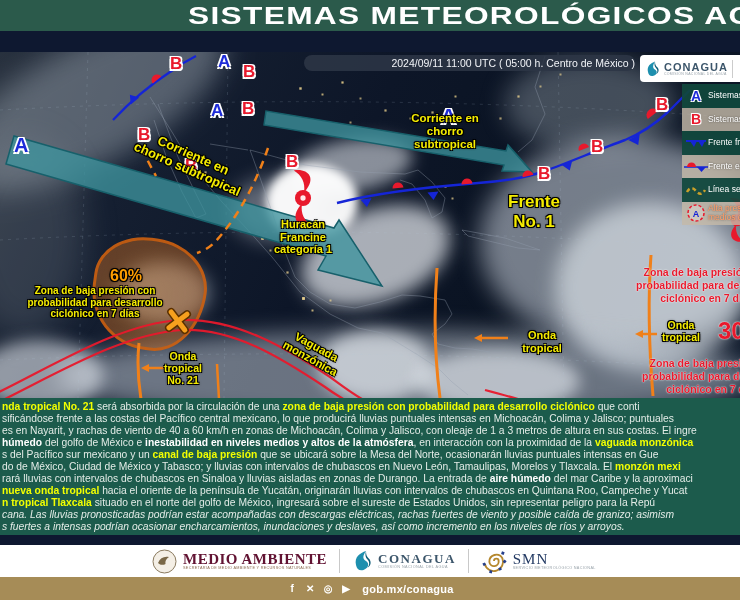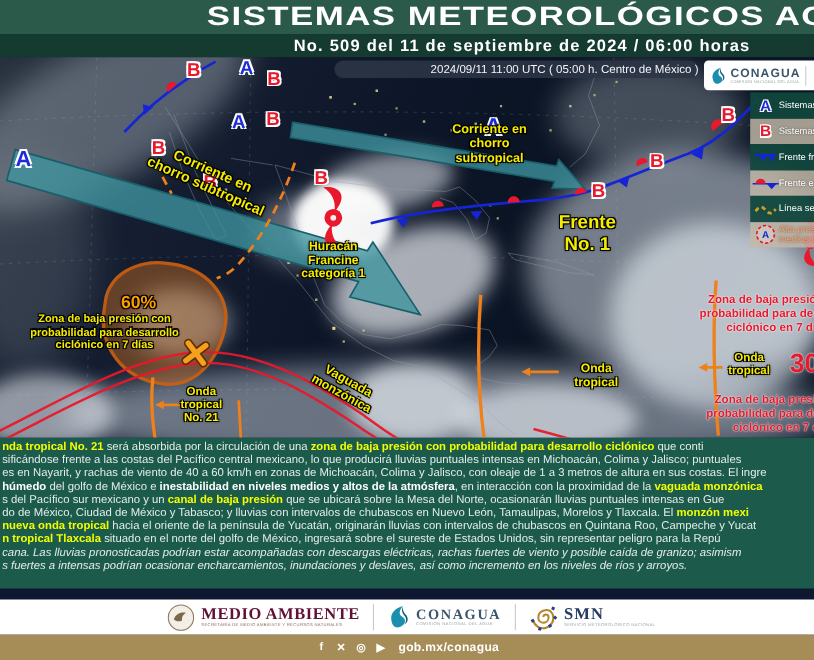--- a/index.html
+++ b/index.html
@@ -57,36 +57,33 @@
   .sw{color:#ffffff;font-weight:bold;}
   .si{font-style:italic;}
   
   .fwhite{position:absolute;left:0;top:545px;width:740px;height:32px;background:#ffffff;display:flex;align-items:center;}
   .fgold{position:absolute;left:0;top:577px;width:740px;height:23px;background:#a68c57;display:flex;align-items:center;justify-content:center;gap:6px;}
   .lg-blk{display:flex;align-items:center;gap:6px;}
   .ma-title{color:#611232;font-weight:bold;font-size:15px;font-family:"Liberation Serif",serif;letter-spacing:.5px;line-height:13px;}
   .ma-sub{color:#8c6a52;font-size:3.8px;letter-spacing:.3px;}
   .cg-title{color:#3c566b;font-weight:bold;font-size:13px;letter-spacing:1.5px;line-height:12px;font-family:"Liberation Serif",serif;}
   .cg-sub{color:#9aa4ab;font-size:3.8px;letter-spacing:.4px;}
-  .smn-title{color:#233a63;font-weight:bold;font-size:15px;letter-spacing:1px;line-height:13px;font-family:"Liberation Serif",serif;}
+  .smn-title{color:#233a63;font-weight:normal;font-size:15px;letter-spacing:1px;line-height:13px;font-family:"Liberation Serif",serif;}
   .smn-sub{color:#9aa4ab;font-size:3.8px;letter-spacing:.3px;}
   .vsep{width:1px;height:24px;background:#c9c9c9;margin:0 12px;}
   .soc{color:#fff;font-size:10px;font-weight:bold;width:12px;height:12px;display:inline-flex;align-items:center;justify-content:center;}
   .goburl{color:#fff;font-weight:bold;font-size:11px;letter-spacing:.3px;margin-left:4px;}
 </style>
 </head>
 <body>
 
 <div class="stage">
 
   <div class="hdr1">
     <div class="title">SISTEMAS METEOROLÓGICOS ACTUALES</div>
-  </div>
-  <div class="hdr2">
-    <div class="sub">No. 509 del 11 de septiembre de 2024 / 06:00 horas</div>
   </div>
 
   <div class="map">
 
     <div class="cloud" style="left:-60px;top:-8px;width:300px;height:120px;background:rgba(150,160,170,.5);filter:blur(14px);transform:rotate(-28deg);"></div>
     <div class="cloud" style="left:-35px;top:85px;width:120px;height:200px;background:rgba(140,150,160,.22);filter:blur(16px);"></div>
     <div class="cloud" style="left:505px;top:5px;width:170px;height:95px;background:rgba(175,185,196,.35);filter:blur(12px);"></div>
     <div class="cloud" style="left:480px;top:85px;width:290px;height:210px;background:rgba(206,214,224,.55);filter:blur(12px);"></div>
     <div class="cloud" style="left:555px;top:150px;width:190px;height:170px;background:rgba(232,238,244,.6);filter:blur(10px);"></div>
     <div class="cloud" style="left:230px;top:125px;width:95px;height:65px;background:rgba(225,231,238,.38);filter:blur(10px);"></div>
@@ -344,20 +341,21 @@
       </div>
   </div>
 
   <div class="band" id="bulletin-lines">
       <div class="bline"><span class="sy">nda tropical No. 21</span><span> será absorbida por la circulación de una </span><span class="sy">zona de baja presión con probabilidad para desarrollo ciclónico</span><span> que conti</span></div>
       <div class="bline"><span>sificándose frente a las costas del Pacífico central mexicano, lo que producirá lluvias puntuales intensas en Michoacán, Colima y Jalisco; puntuales</span></div>
       <div class="bline"><span>es en Nayarit, y rachas de viento de 40 a 60 km/h en zonas de Michoacán, Colima y Jalisco, con oleaje de 1 a 3 metros de altura en sus costas. El ingre</span></div>
       <div class="bline"><span class="sw">húmedo</span><span> del golfo de México e </span><span class="sw">inestabilidad en niveles medios y altos de la atmósfera</span><span>, en interacción con la proximidad de la </span><span class="sy">vaguada monzónica</span></div>
       <div class="bline"><span>s del Pacífico sur mexicano y un </span><span class="sy">canal de baja presión</span><span> que se ubicará sobre la Mesa del Norte, ocasionarán lluvias puntuales intensas en Gue</span></div>
       <div class="bline"><span>do de México, Ciudad de México y Tabasco; y lluvias con intervalos de chubascos en Nuevo León, Tamaulipas, Morelos y Tlaxcala. El </span><span class="sy">monzón mexi</span></div>
+      <div class="bline"><span>rará lluvias con intervalos de chubascos en Sinaloa y lluvias aisladas en zonas de Durango. La entrada de </span><span class="sw">aire húmedo</span><span> del mar Caribe y la aproximaci</span></div>
       <div class="bline"><span class="sy">nueva onda tropical</span><span> hacia el oriente de la península de Yucatán, originarán lluvias con intervalos de chubascos en Quintana Roo, Campeche y Yucat</span></div>
       <div class="bline"><span class="sy">n tropical Tlaxcala</span><span> situado en el norte del golfo de México, ingresará sobre el sureste de Estados Unidos, sin representar peligro para la Repú</span></div>
       <div class="bline"><span class="si">cana. Las lluvias pronosticadas podrían estar acompañadas con descargas eléctricas, rachas fuertes de viento y posible caída de granizo; asimism</span></div>
       <div class="bline"><span class="si">s fuertes a intensas podrían ocasionar encharcamientos, inundaciones y deslaves, así como incremento en los niveles de ríos y arroyos.</span></div>
     </div>
 
   <div class="fwhite">
     <div style="width:152px;"></div>
     <div class="lg-blk">
       <svg width="25" height="25" viewBox="0 0 25 25">

